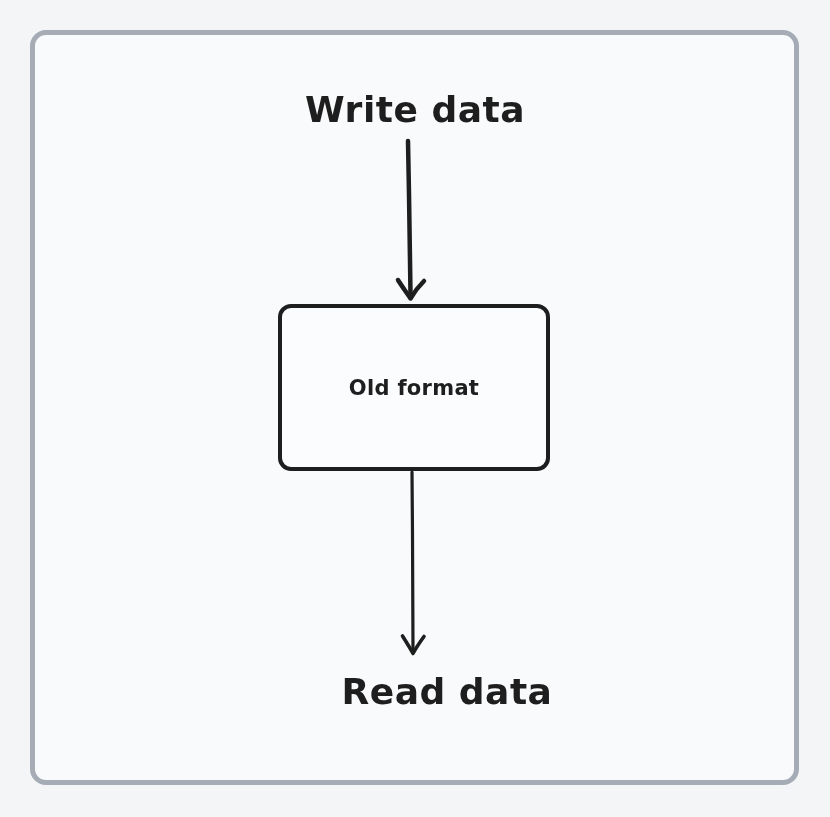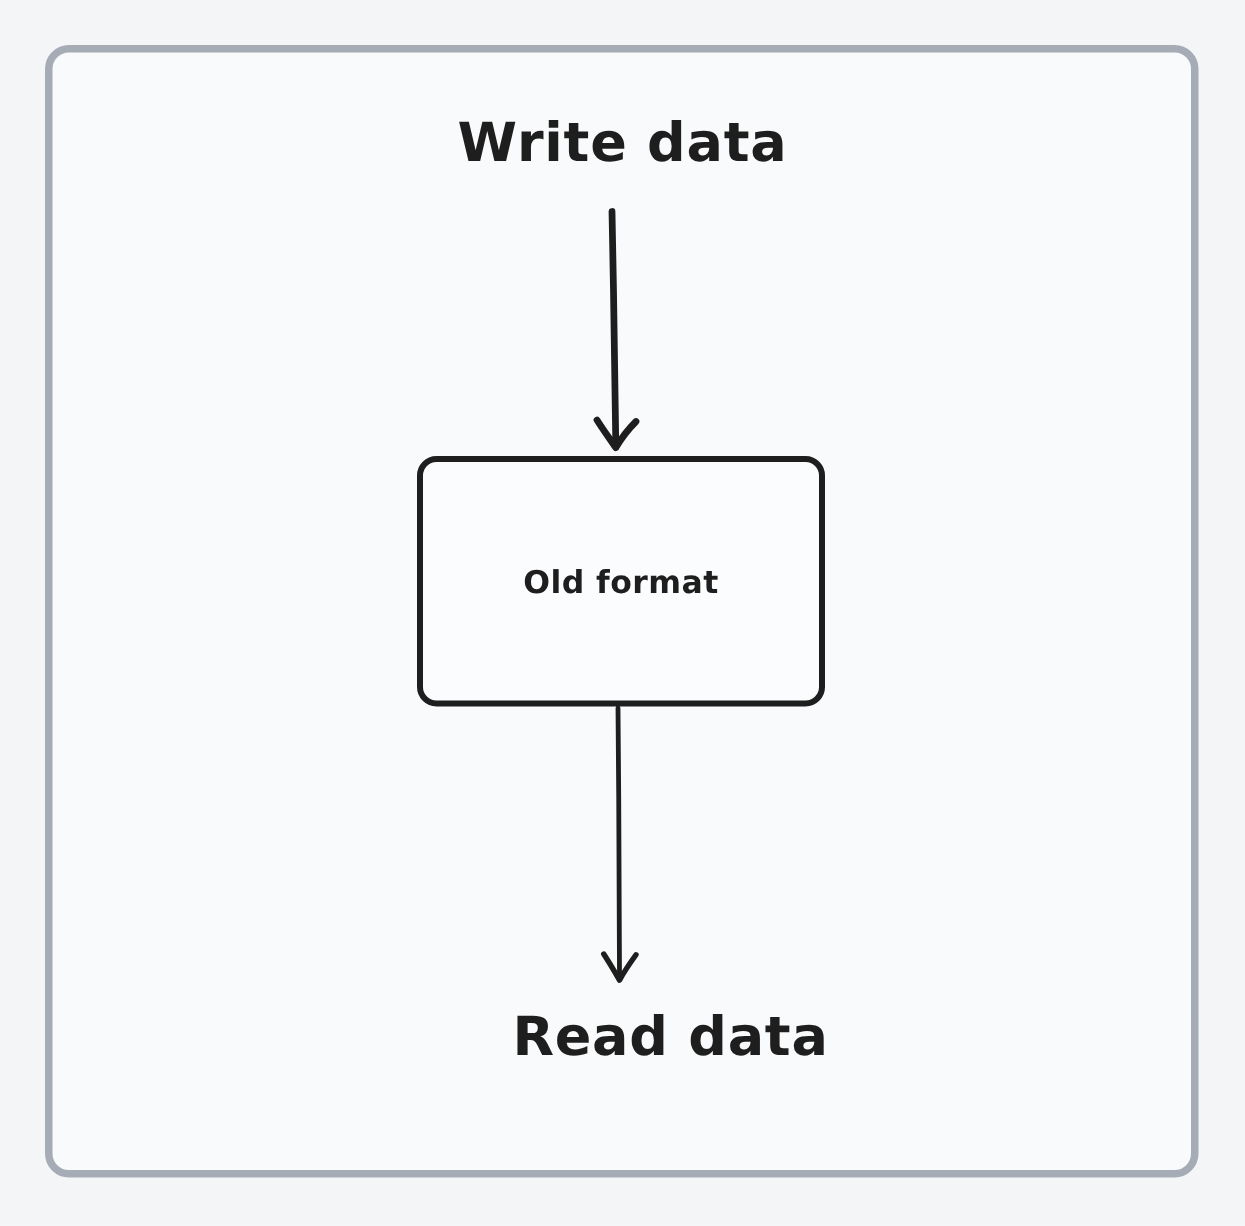--- a/index.html
+++ b/index.html
@@ -29,21 +29,21 @@
   .label {
     position: absolute;
     left: 0;
     width: 830px;
     text-align: center;
     color: #1e1e1e;
     font-weight: 700;
     letter-spacing: 0.5px;
     user-select: none;
   }
-  .label-top    { top: 76px;  font-size: 36px; line-height: 40px; }
+  .label-top    { top: 90px;  font-size: 36px; line-height: 40px; }
   .label-bottom { top: 672px; font-size: 36px; line-height: 40px; margin-left: 32px; }
   .node-box {
     position: absolute;
     left: 278px;
     top: 304px;
     width: 272px;
     height: 167px;
     box-sizing: border-box;
     border: 4.5px solid #1e1e1e;
     border-radius: 13px;

